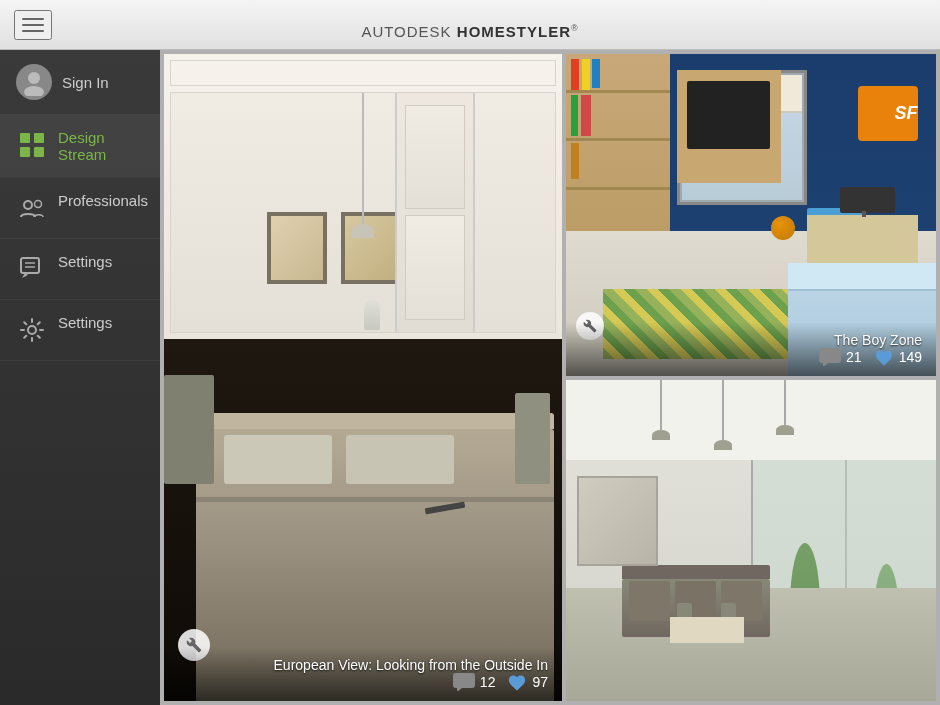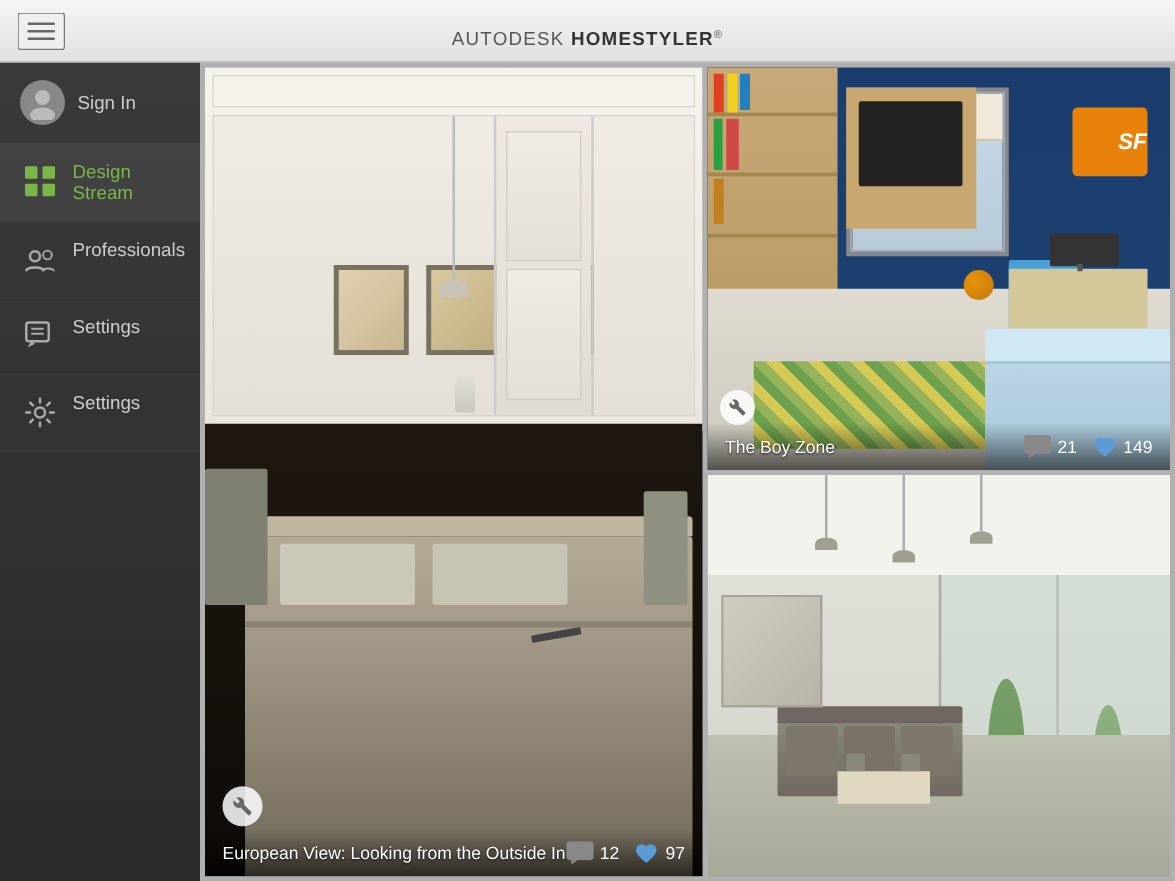--- a/index.html
+++ b/index.html
@@ -150,22 +150,23 @@
 
     
     .card-info {
       position: absolute;
       bottom: 0;
       left: 0;
       right: 0;
       padding: 10px 14px;
       background: linear-gradient(to top, rgba(0,0,0,0.6) 0%, rgba(0,0,0,0) 100%);
       display: flex;
-      align-items: center;
+      align-items: flex-end;
       justify-content: space-between;
+      flex-direction: column;
     }
     .card-title {
       color: #fff;
       font-size: 14px;
       font-weight: 400;
       text-shadow: 0 1px 2px rgba(0,0,0,0.8);
     }
     .card-stats {
       display: flex;
       align-items: center;

